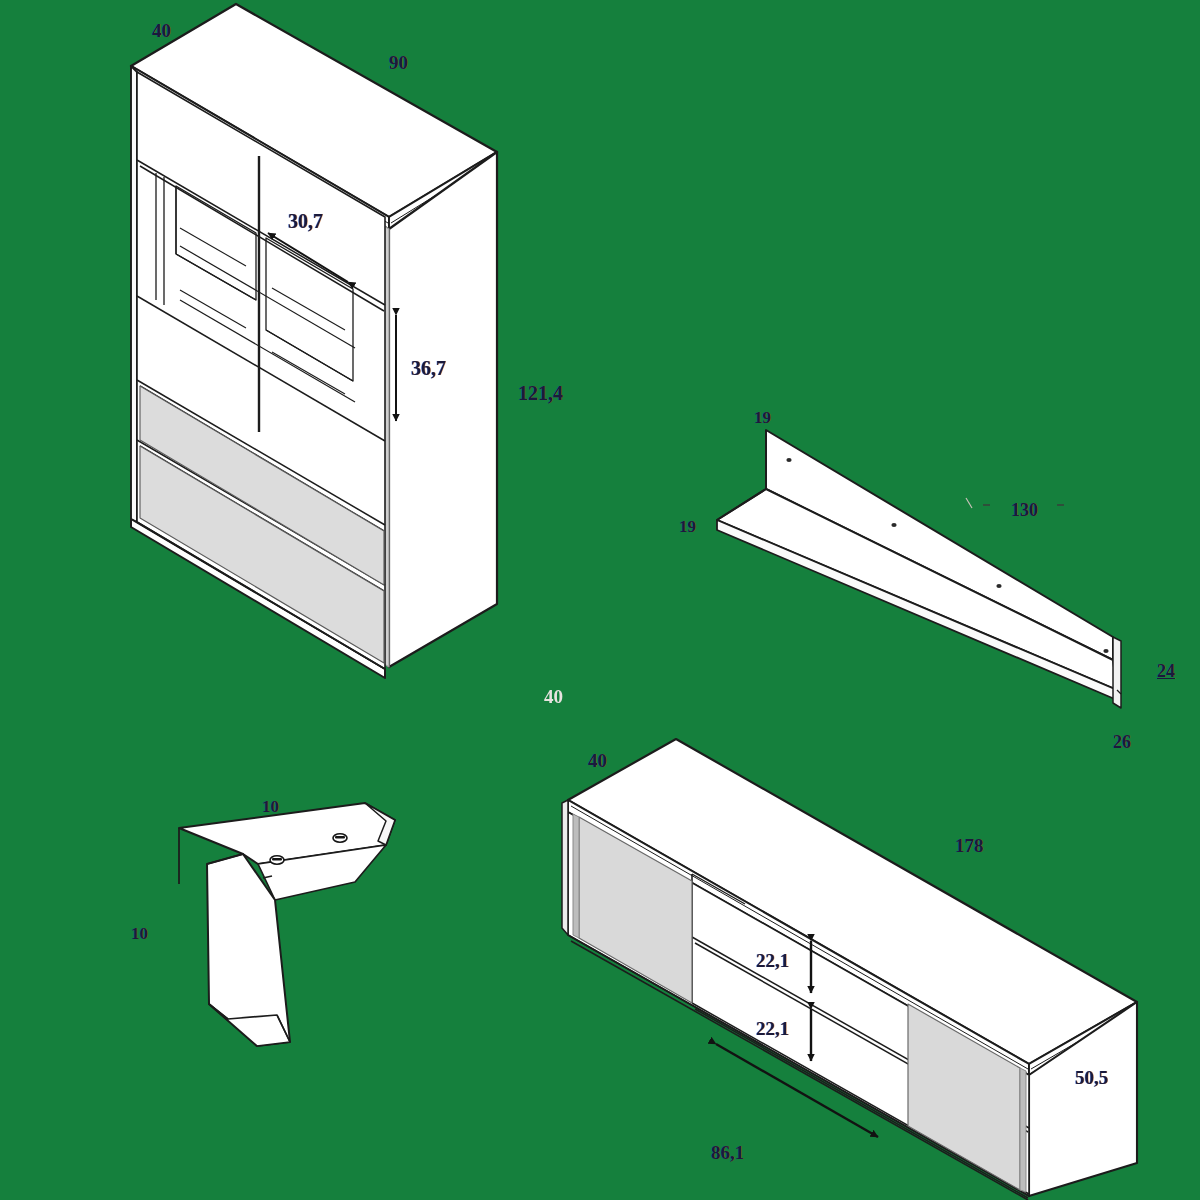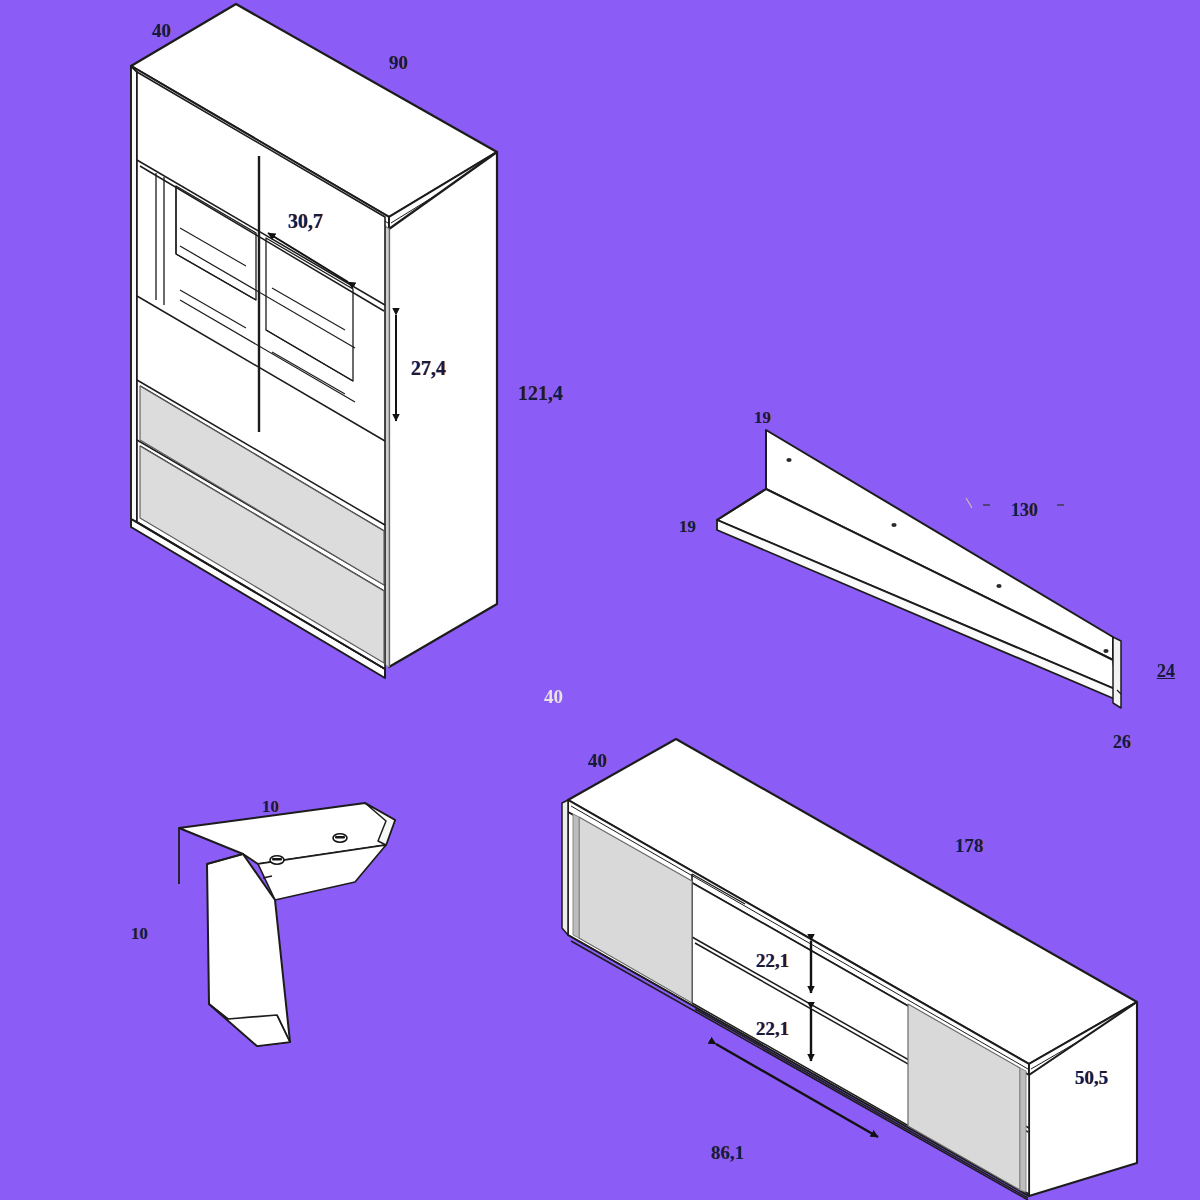--- a/index.html
+++ b/index.html
@@ -11,21 +11,21 @@
   body {
     width: 1200px;
     height: 1200px;
     overflow: hidden;
     font-family: "Liberation Serif", "DejaVu Serif", serif;
   }
   #sheet {
     position: relative;
     width: 1200px;
     height: 1200px;
-    background: #8b5cf6;
+    background: #15803d;
   }
   #drawing {
     position: absolute;
     left: 0;
     top: 0;
     width: 1200px;
     height: 1200px;
   }
   .dim-label {
     position: absolute;
@@ -224,21 +224,21 @@
     <g stroke="#121212" fill="none" stroke-width="2.4">
       <line x1="811" y1="941" x2="811" y2="993" marker-start="url(#ahFill)" marker-end="url(#ahFill)"></line>
       <line x1="811" y1="1009" x2="811" y2="1061" marker-start="url(#ahFill)" marker-end="url(#ahFill)"></line>
       <line x1="716" y1="1044" x2="878" y2="1137" marker-start="url(#ahFill)" marker-end="url(#ahFill)"></line>
     </g>
   </svg>
 
   <div class="dim-label sz-19" style="left:152px; top:21px;">40</div>
   <div class="dim-label sz-19" style="left:389px; top:53px;">90</div>
   <div class="dim-label sz-20" style="left:288px; top:211px;">30,7</div>
-  <div class="dim-label sz-20" style="left:411px; top:358px;">27,4</div>
+  <div class="dim-label sz-20" style="left:411px; top:358px;">36,7</div>
   <div class="dim-label sz-20" style="left:518px; top:383px;">121,4</div>
 
   <div class="dim-label sz-17" style="left:754px; top:409px;">19</div>
   <div class="dim-label sz-17" style="left:679px; top:518px;">19</div>
   <div class="dim-label sz-18" style="left:1011px; top:501px;">130</div>
   <div class="dim-label sz-18" style="left:1157px; top:662px;text-decoration:underline;">24</div>
   <div class="dim-label sz-18" style="left:1113px; top:733px;">26</div>
 
   <div class="dim-label sz-17" style="left:262px; top:798px;">10</div>
   <div class="dim-label sz-17" style="left:131px; top:925px;">10</div>

